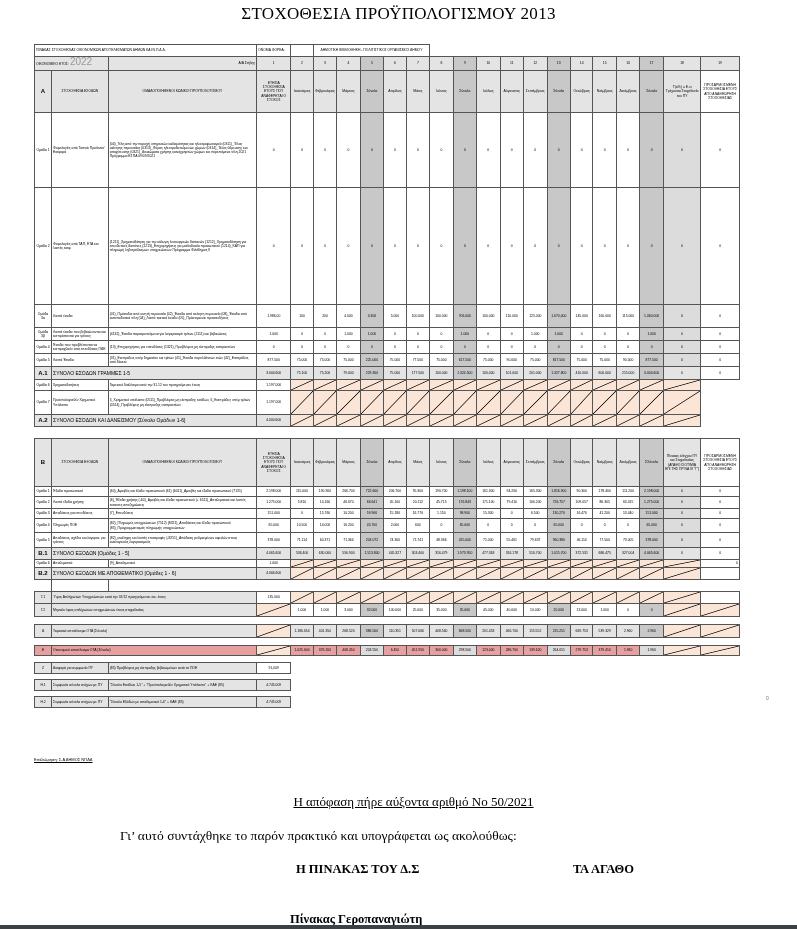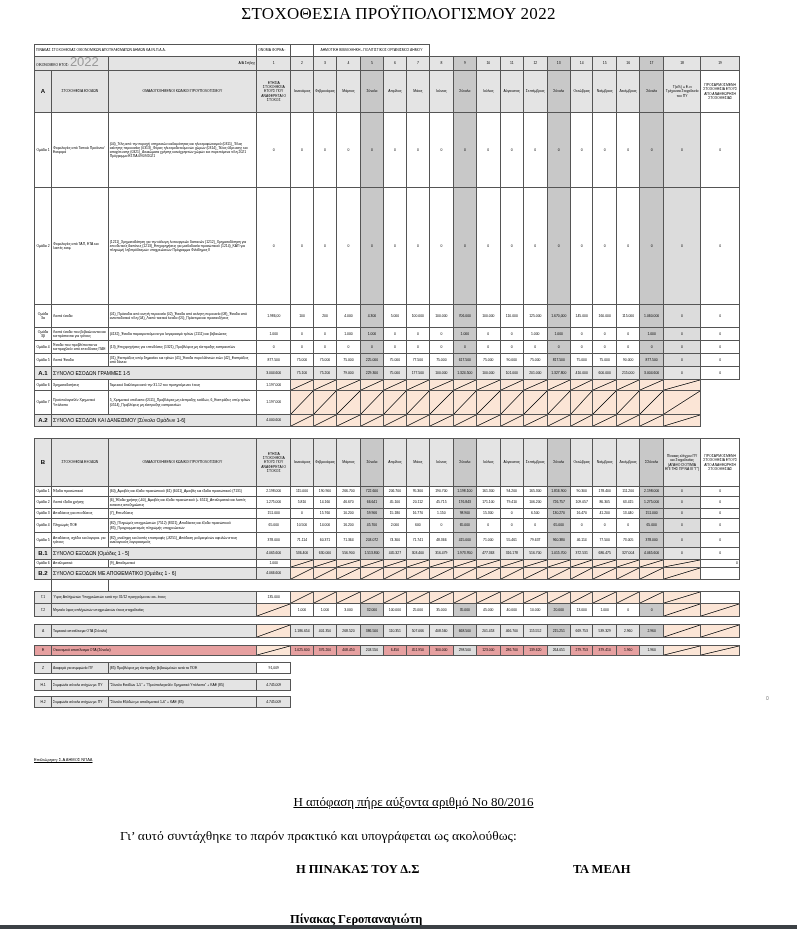--- a/index.html
+++ b/index.html
@@ -9,35 +9,35 @@
   .tbl td { border:1px solid #555; padding:0 1px; text-align:center; vertical-align:middle; overflow:hidden; }
   .lt { text-align:left !important; }
   .g1 { background:#e4e4e4; }
   .g2 { background:#c8c8c8; }
   .g3 { background:#dcdcdc; }
   .pink { background:#fbe5d6; position:relative; }
   .pink::after { content:""; position:absolute; inset:0; background:linear-gradient(to bottom right, transparent calc(50% - 0.8px), #222 50%, transparent calc(50% + 0.8px)); }
   .red { background:#e6a0a0; }
   .sec { font-size:6px; font-weight:bold; }
   .sumlbl { font-size:5px; text-align:left !important; }
-  .big { font-size:13px; color:#999;text-align:center; }
+  .big { font-size:10px; color:#999;text-align:center; }
   .nob { border:none !important; }
   .footer-note { position:absolute; left:34px; top:757px; font-size:4px; text-decoration:underline; }
   .decision { position:absolute; left:0; width:797px; top:794px; text-align:center; font-family:"Liberation Serif", serif; font-size:13px; text-decoration:underline; padding-left:30px; box-sizing:border-box; }
   .statement { position:absolute; left:120px; top:828px; font-family:"Liberation Serif", serif; font-size:13.5px; }
   .pres { position:absolute; left:296px; top:862px; font-family:"Liberation Serif", serif; font-weight:bold; font-size:12.5px; }
   .members { position:absolute; left:573px; top:862px; font-family:"Liberation Serif", serif; font-weight:bold; font-size:12.5px; }
   .name { position:absolute; left:290px; top:912px; font-family:"Liberation Serif", serif; font-weight:bold; font-size:12.5px; }
   .bottombar { position:absolute; left:0; top:925px; width:797px; height:4px; background:#3c4145; }
   .rightmark { position:absolute; left:766px; top:695px; font-size:5px; color:#777; }
 </style>
 </head>
 <body>
 
-<div class="title">ΣΤΟΧΟΘΕΣΙΑ  ΠΡΟΫΠΟΛΟΓΙΣΜΟΥ 2022</div>
+<div class="title">ΣΤΟΧΟΘΕΣΙΑ  ΠΡΟΫΠΟΛΟΓΙΣΜΟΥ 2013</div>
 
 <table class="tbl" style="top:44px; width:706px;">
   <colgroup>
     <col style="width:16px">
       <col style="width:53px">
       <col style="width:139px">
       <col style="width:32px">
     <col style="width:21px">
       <col style="width:22px">
       <col style="width:22px">
@@ -702,18 +702,18 @@
     <td class="lt">Συμφωνία σύνολο στόχων με ΠΥ</td>
     <td class="lt">"Σύνολο Εξόδων με αποθεματικό 1-6" + ΚΑΕ (85)</td>
     <td>4.745.009</td>
     <td style="border:none;background:#fff" colspan="18"></td>
   </tr>
 </tbody>
   </table>
 
 <div class="rightmark">0</div>
 <div class="footer-note">Επιθεώρηση: Σ.Α ΔΗΜΟΣ ΝΠΔΔ</div>
-<div class="decision">Η απόφαση πήρε αύξοντα αριθμό Νο 80/2016</div>
+<div class="decision">Η απόφαση πήρε αύξοντα αριθμό Νο 50/2021</div>
 <div class="statement">Γι’ αυτό συντάχθηκε το παρόν πρακτικό και υπογράφεται ως ακολούθως:</div>
 <div class="pres">Η  ΠΙΝΑΚΑΣ ΤΟΥ Δ.Σ</div>
-<div class="members">ΤΑ ΜΕΛΗ</div>
+<div class="members">ΤΑ ΑΓΑΘΟ</div>
 <div class="name">Πίνακας Γεροπαναγιώτη</div>
 <div class="bottombar"></div>
 
 </body></html>

